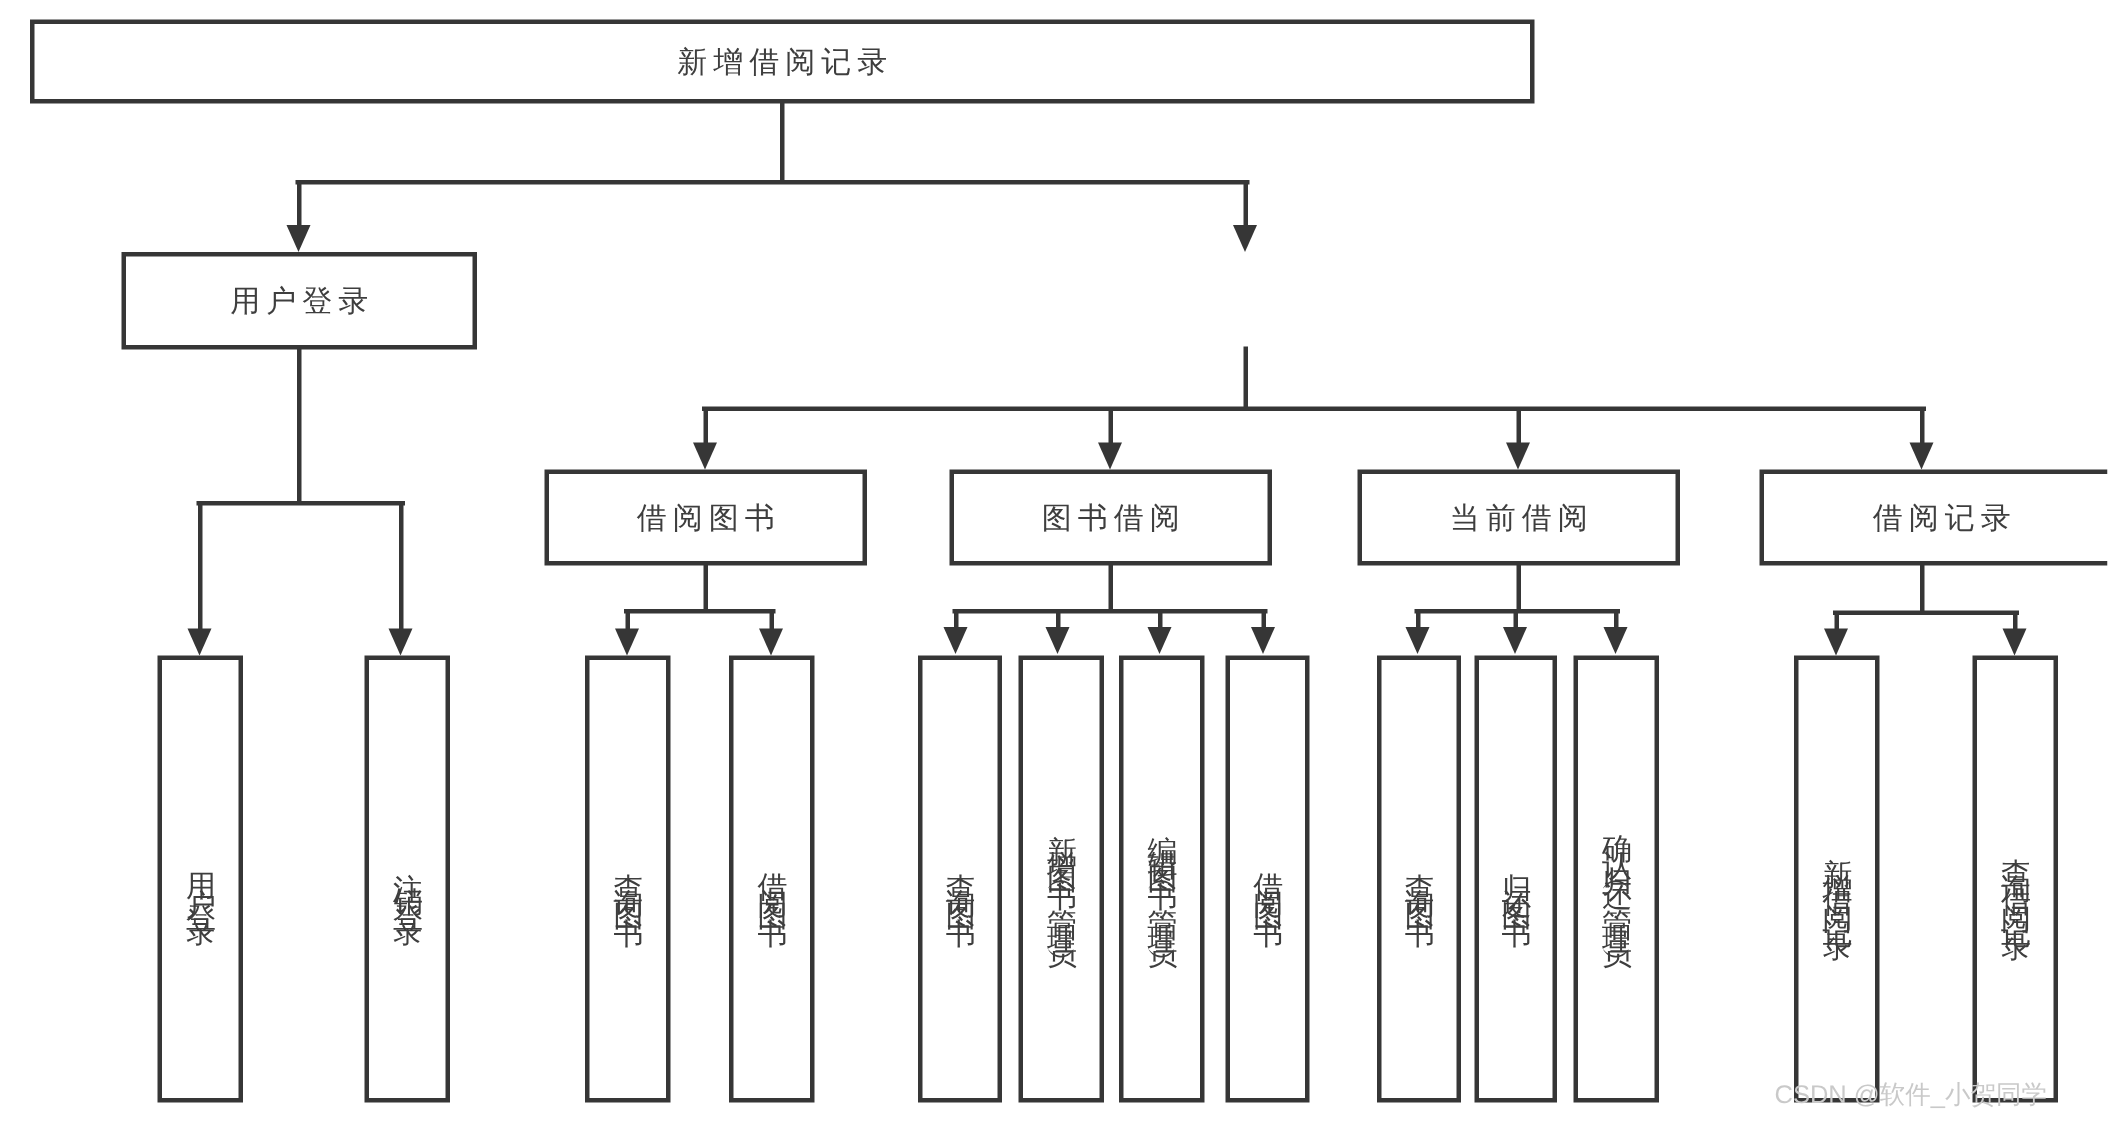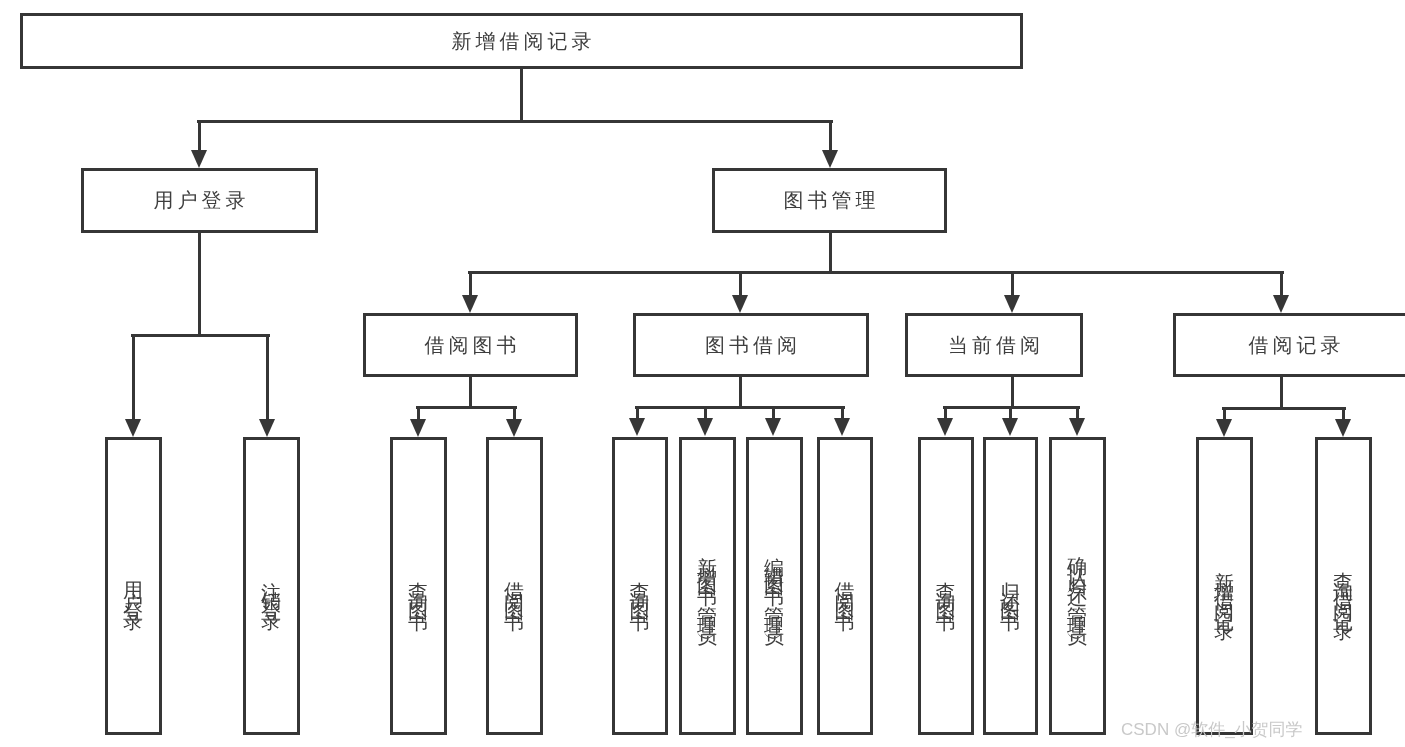--- a/index.html
+++ b/index.html
@@ -37,51 +37,48 @@
   }
   .line{position:absolute;background:var(--line);}
   .arrow{
     position:absolute;width:0;height:0;
     border-left:8px solid transparent;
     border-right:8px solid transparent;
     border-top:18px solid var(--line);
   }
   .watermark{
     position:absolute;
-    left:1121px;top:718px;
+    left:1183px;top:718px;
     font-size:17px;
     color:var(--wm);
     z-index:5;
     white-space:nowrap;
     text-align:center;
   }
 </style>
 </head>
 <body>
 
 <div class="canvas" style="--line: #363636; --text: #3e3e3e; --wm: #c9c9c9; background: rgb(255, 255, 255);">
 
   <div class="box" style="left:20px;top:13px;width:1003px;height:56px">
     <span class="hlabel">新增借阅记录</span>
   </div>
 
   <div class="box" style="left:81px;top:168px;width:237px;height:65px">
     <span class="hlabel">用户登录</span>
   </div>
-  <div class="box" style="left:712px;top:168px;width:235px;height:65px">
-    <span class="hlabel">图书管理</span>
-  </div>
 
   <div class="box" style="left:363px;top:313px;width:215px;height:64px">
     <span class="hlabel">借阅图书</span>
   </div>
-  <div class="box" style="left:633px;top:313px;width:236px;height:64px">
+  <div class="box" style="left:633px;top:313px;width:215px;height:64px">
     <span class="hlabel">图书借阅</span>
   </div>
-  <div class="box" style="left:905px;top:313px;width:178px;height:64px">
+  <div class="box" style="left:905px;top:313px;width:215px;height:64px">
     <span class="hlabel">当前借阅</span>
   </div>
   <div class="box" style="left:1173px;top:313px;width:243px;height:64px">
     <span class="hlabel">借阅记录</span>
   </div>
 
   <div class="box" style="left:105px;top:437px;width:57px;height:298px">
     <span class="vlabel">用户登录</span>
   </div>
   <div class="box" style="left:243px;top:437px;width:57px;height:298px">

